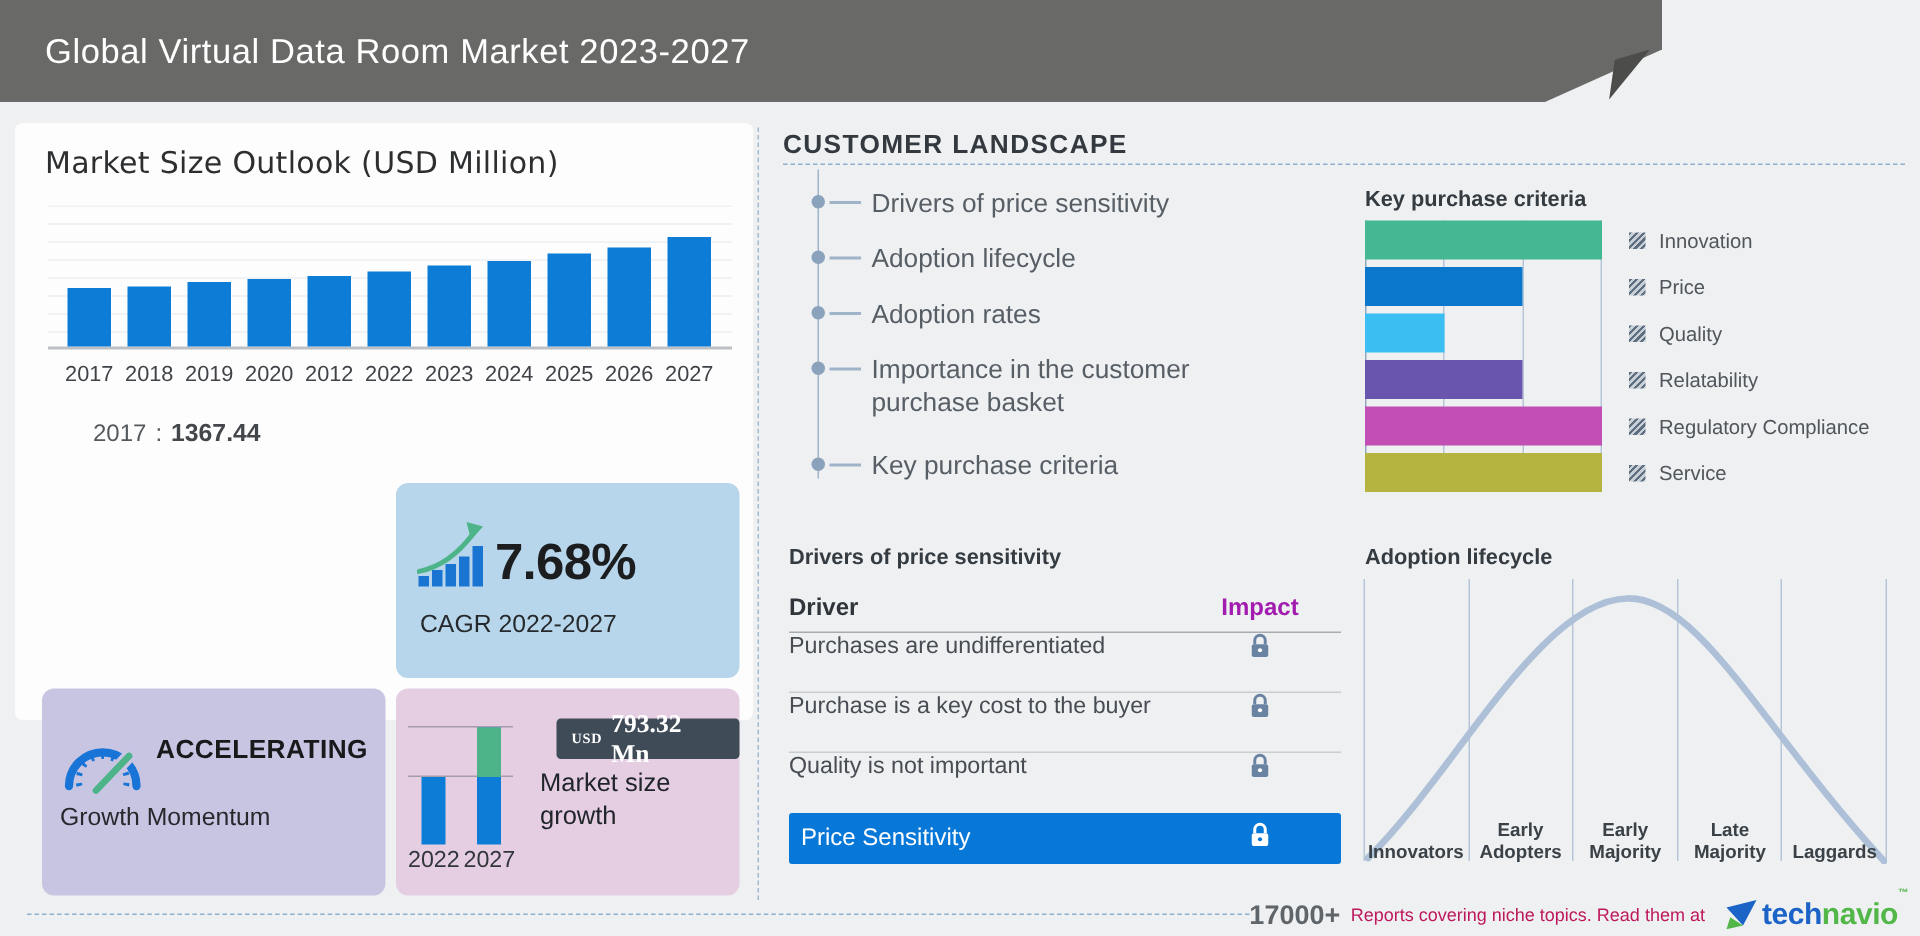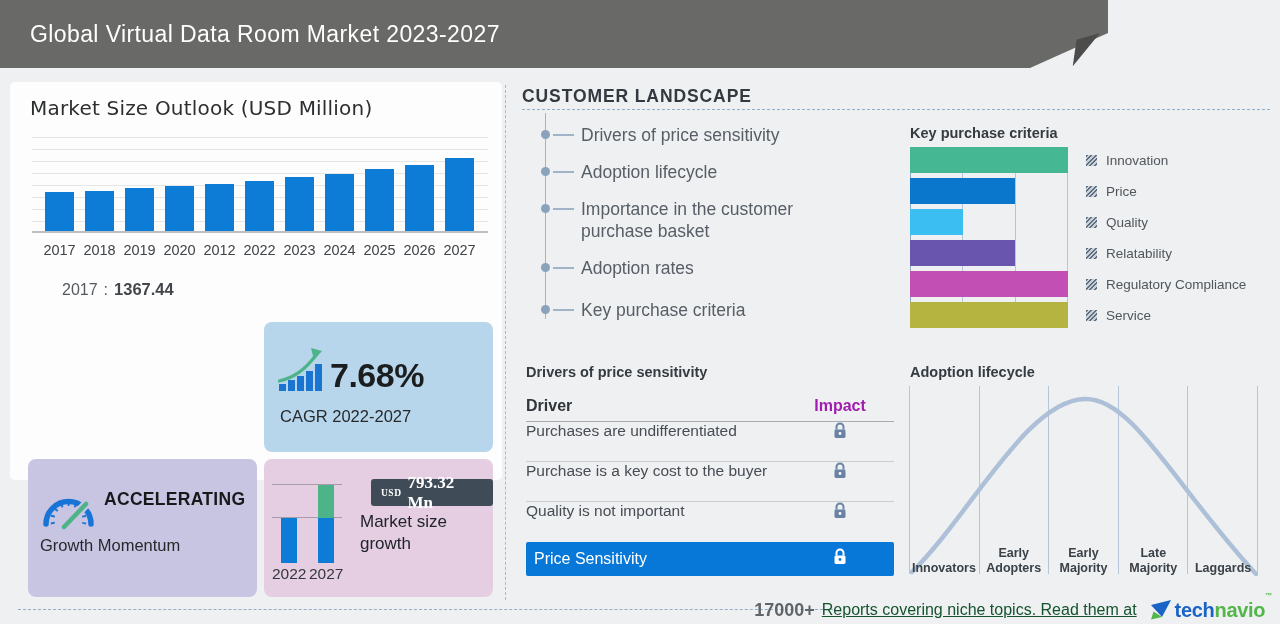--- a/index.html
+++ b/index.html
@@ -106,21 +106,21 @@
   .al-chart { position:absolute; left:909px; top:386px; width:349px; height:190px; }
   .al-vline { position:absolute; top:0; height:188px; width:1px; background:#b7c5d8; }
   .al-curve { position:absolute; inset:0; }
   .al-labels { position:absolute; left:0; top:146px; width:349px; height:44px; display:flex; align-items:flex-end; }
   .al-stage { width:69.8px; text-align:center; font-size:12.5px; font-weight:bold; color:#3a4147; line-height:15px; }
 
   
   .footer { position:absolute; left:700px; top:597px; width:572px; height:26px;
     display:flex; align-items:center; justify-content:flex-end; gap:7px; }
   .f-count { font-size:18px; font-weight:bold; color:#5f6569; }
-  .f-text { font-size:16px; color:#14532d;text-decoration:underline; }
+  .f-text { font-size:12px; color:#be185d; }
   .logo { display:flex; align-items:center; gap:3px; margin-left:6px; }
   .logo-word { font-size:20px; font-weight:bold; letter-spacing:-.3px; }
   .logo-blue { color:#1b63c6; }
   .logo-green { color:#52b748; }
   .logo-tm { font-size:7px; color:#52b748; vertical-align:top; position:relative; top:-7px; }
 </style>
 </head>
 <body>
 
 <div class="header">
@@ -226,26 +226,26 @@
       <span class="cl-text">Drivers of price sensitivity</span>
     </div>
     <div class="cl-item">
       <span class="cl-dot"></span>
       <span class="cl-conn"></span>
       <span class="cl-text">Adoption lifecycle</span>
     </div>
     <div class="cl-item">
       <span class="cl-dot"></span>
       <span class="cl-conn"></span>
+      <span class="cl-text">Adoption rates</span>
+    </div>
+    <div class="cl-item">
+      <span class="cl-dot"></span>
+      <span class="cl-conn"></span>
       <span class="cl-text">Importance in the customer purchase basket</span>
-    </div>
-    <div class="cl-item">
-      <span class="cl-dot"></span>
-      <span class="cl-conn"></span>
-      <span class="cl-text">Adoption rates</span>
     </div>
     <div class="cl-item">
       <span class="cl-dot"></span>
       <span class="cl-conn"></span>
       <span class="cl-text">Key purchase criteria</span>
     </div>
   </div>
 
 <div class="sec-title kpc-title">Key purchase criteria</div>
 <div class="kpc-chart">

